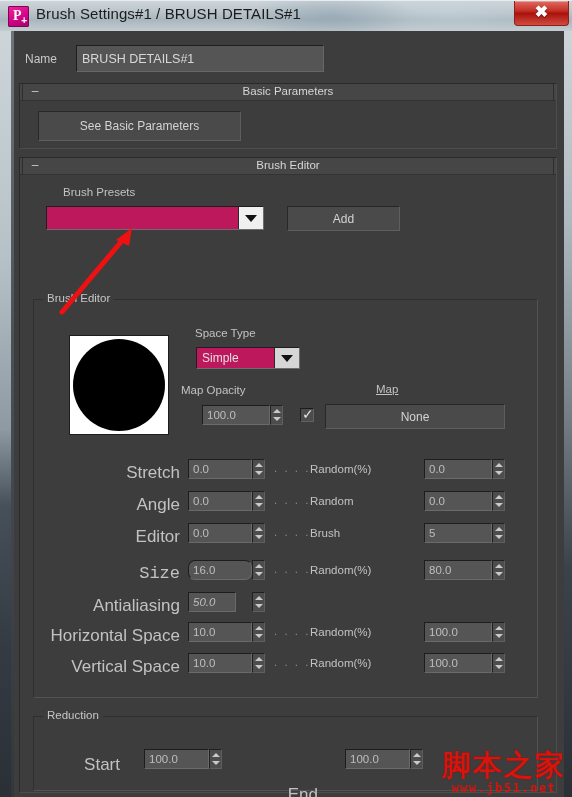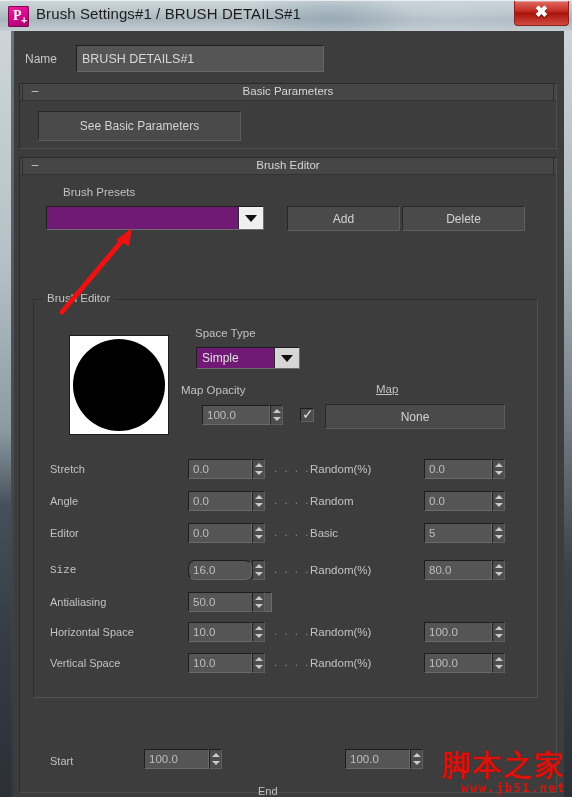--- a/index.html
+++ b/index.html
@@ -237,21 +237,21 @@
     left: 9px; top: -8px;
     padding: 0 4px;
     background: #3d3d3d;
     font-size: 11.5px;
     color: #c6c6c6;
   }
 
   
   .combo {
     position: absolute;
-    background: #701a75;
+    background: #be185d;
     border: 1px solid #1e1e1e;
     border-right-color: #6d6d6d;
     border-bottom-color: #6d6d6d;
     box-sizing: border-box;
     cursor: pointer;
   }
   .combo .combo-val {
     position: absolute;
     left: 5px; top: 0; bottom: 0;
     display: flex;
@@ -318,22 +318,23 @@
     width: 0; height: 0;
     border-left: 4px solid transparent;
     border-right: 4px solid transparent;
   }
   .spin .arrows .up { top: 3px; border-bottom: 4px solid #c9c9c9; }
   .spin .arrows .dn { bottom: 3px; border-top: 4px solid #c9c9c9; }
 
   
   .rlabel {
     position: absolute;
-    font-size: 11px;
+    font-size: 17px;
     color: #c2c2c2;
+    text-align: right;
     white-space: nowrap;
   }
   .dots {
     position: absolute;
     font-size: 11.5px;
     color: #8d8d8d;
     letter-spacing: 2px;
     white-space: nowrap;
   }
   .mlabel {
@@ -384,21 +385,21 @@
     position: absolute;
     left: 50px; top: 220px;
     width: 100px; height: 110px;
     pointer-events: none;
   }
 
   
   .watermark {
     position: absolute;
     right: 6px; bottom: 2px;
-    text-align: right;
+    text-align: center;
     pointer-events: none;
   }
   .watermark .cn {
     font-family: "DejaVu Sans", sans-serif;
     font-size: 29px;
     font-weight: bold;
     color: #d7140d;
     letter-spacing: 2px;
     line-height: 31px;
     text-shadow: 0 0 1px rgba(120,0,0,0.8);
@@ -459,21 +460,20 @@
       </div>
 
       <div class="mlabel" style="left:17px; top:28px;margin-left:26px;">Brush Presets</div>
       <div class="combo" style="left:26px; top:48px; width:218px; height:24px;">
         <span class="combo-val"></span>
         <span class="combo-arrow">
             <i></i>
           </span>
       </div>
       <div class="mbtn" style="left:267px; top:48px; width:113px; height:25px;">Add</div>
-      <div class="mbtn" style="left:382px; top:48px; width:123px; height:25px;">Delete</div>
 
       <div class="groupbox" style="left:13px; top:141px; width:505px; height:399px;">
         <span class="gb-title">Brush Editor</span>
       </div>
 
       <div class="brush-preview" style="left:49px; top:177px; width:100px; height:100px;">
         <div class="circle"></div>
       </div>
 
       <div class="mlabel" style="left:175px; top:169px;">Space Type</div>
@@ -536,21 +536,21 @@
           </div>
           <div class="rlabel" style="left: 30px; width: 130px; top: 369px;">Editor</div>
           <div class="spin" style="left: 168px; top: 365px;">
             <input class="fld" style="width: 64px;" type="text" value="0.0">
             <div class="arrows" style="left:64px;">
               <span class="up"></span>
               <span class="dn"></span>
             </div>
           </div>
           <div class="dots" style="left: 254px; top: 368px;">. . . .</div>
-          <div class="mlabel" style="left: 290px; top: 369px;">Basic</div>
+          <div class="mlabel" style="left: 290px; top: 369px;">Brush</div>
           <div class="spin" style="left: 404px; top: 365px;">
             <input class="fld" style="width: 68px;" type="text" value="5">
             <div class="arrows" style="left:68px;">
               <span class="up"></span>
               <span class="dn"></span>
             </div>
           </div>
           <div class="rlabel" style="left: 30px; width: 130px; top: 406px; font-family: Liberation Mono, monospace;">Size</div>
           <div class="spin" style="left: 168px; top: 402px;">
             <input class="fld" style="width: 64px; border-radius: 7px;" type="text" value="16.0">
@@ -563,21 +563,21 @@
           <div class="mlabel" style="left: 290px; top: 406px;">Random(%)</div>
           <div class="spin" style="left: 404px; top: 402px;">
             <input class="fld" style="width: 68px;" type="text" value="80.0">
             <div class="arrows" style="left:68px;">
               <span class="up"></span>
               <span class="dn"></span>
             </div>
           </div>
           <div class="rlabel" style="left: 30px; width: 130px; top: 438px;">Antialiasing</div>
           <div class="spin" style="left: 168px; top: 434px;">
-            <input class="fld" style="width: 84px;" type="text" value="50.0">
+            <input class="fld" style="width: 48px; font-style: italic;" type="text" value="50.0">
             <div class="arrows" style="left:64px;">
               <span class="up"></span>
               <span class="dn"></span>
             </div>
           </div>
           <div class="rlabel" style="left: 30px; width: 130px; top: 468px;">Horizontal Space</div>
           <div class="spin" style="left: 168px; top: 464px;">
             <input class="fld" style="width: 64px;" type="text" value="10.0">
             <div class="arrows" style="left:64px;">
               <span class="up"></span>
@@ -605,20 +605,23 @@
           <div class="mlabel" style="left: 290px; top: 499px;">Random(%)</div>
           <div class="spin" style="left: 404px; top: 495px;">
             <input class="fld" style="width: 68px;" type="text" value="100.0">
             <div class="arrows" style="left:68px;">
               <span class="up"></span>
               <span class="dn"></span>
             </div>
           </div>
         </div>
 
+      <div class="groupbox" style="left:13px; top:558px; width:505px; height:75px;">
+        <span class="gb-title">Reduction</span>
+      </div>
       <div class="rlabel" style="left:30px; top:597px; width:70px;">Start</div>
       <div class="spin" style="left:124px; top:591px;">
         <input class="fld" style="width: 65px;" type="text" value="100.0">
         <div class="arrows" style="left:65px;">
           <span class="up"></span>
           <span class="dn"></span>
         </div>
       </div>
       <div class="rlabel" style="left:238px; top:627px; width:60px;">End</div>
       <div class="spin" style="left:325px; top:591px;">

